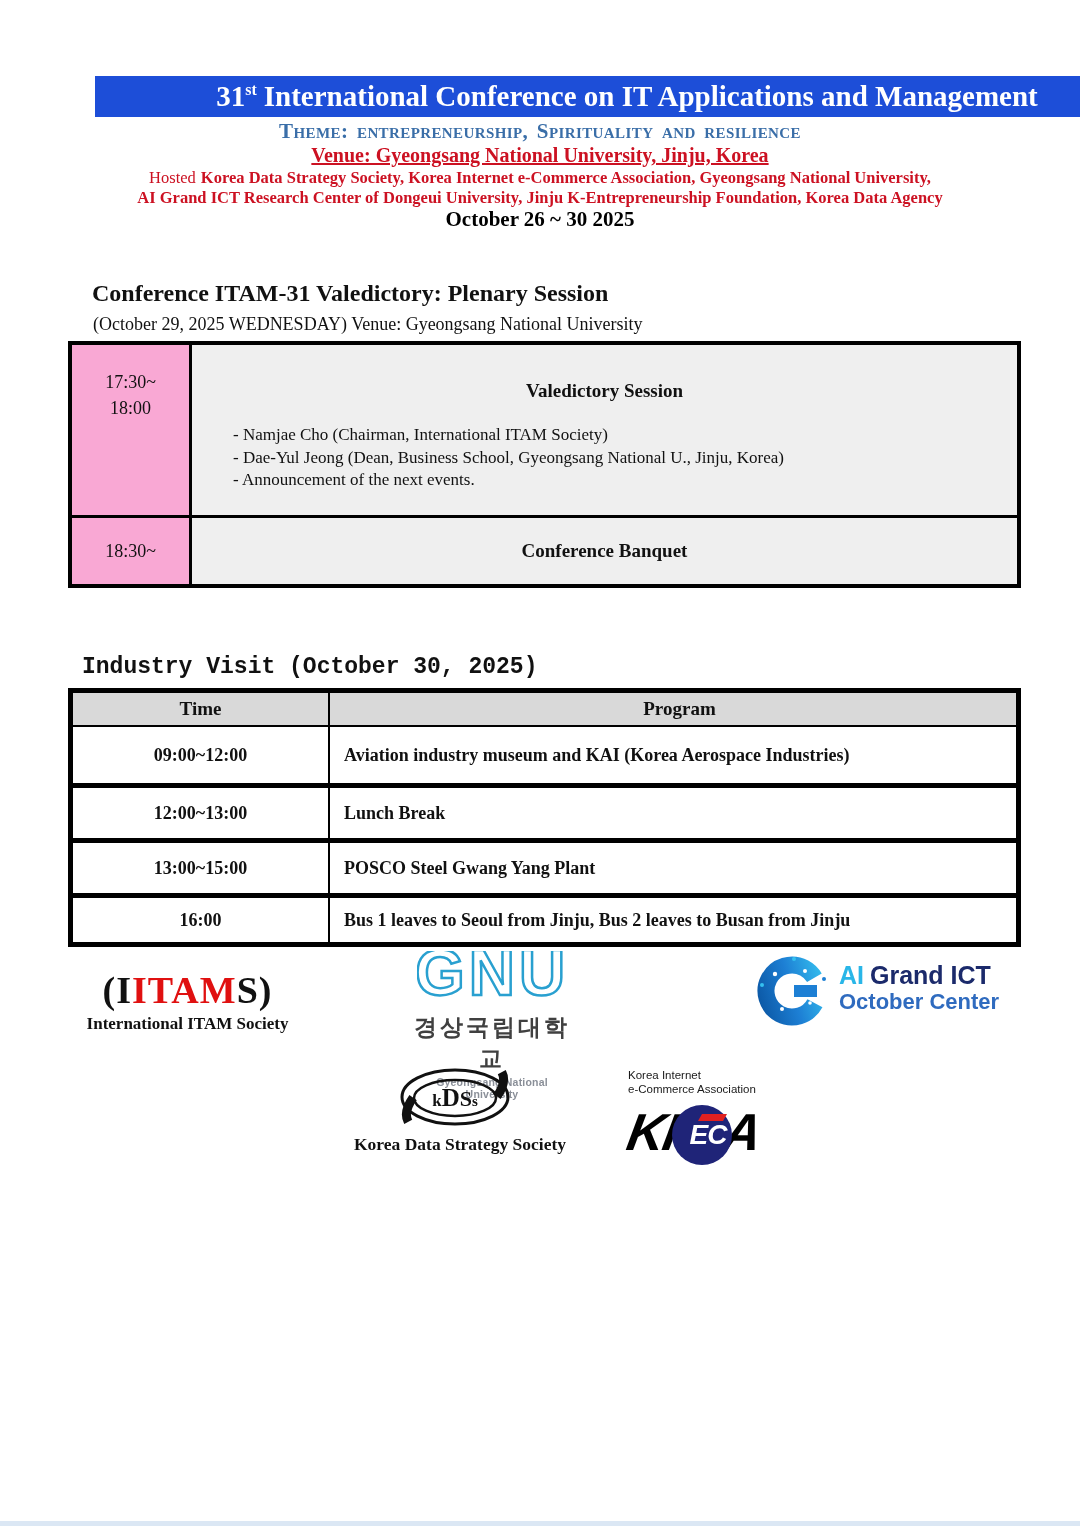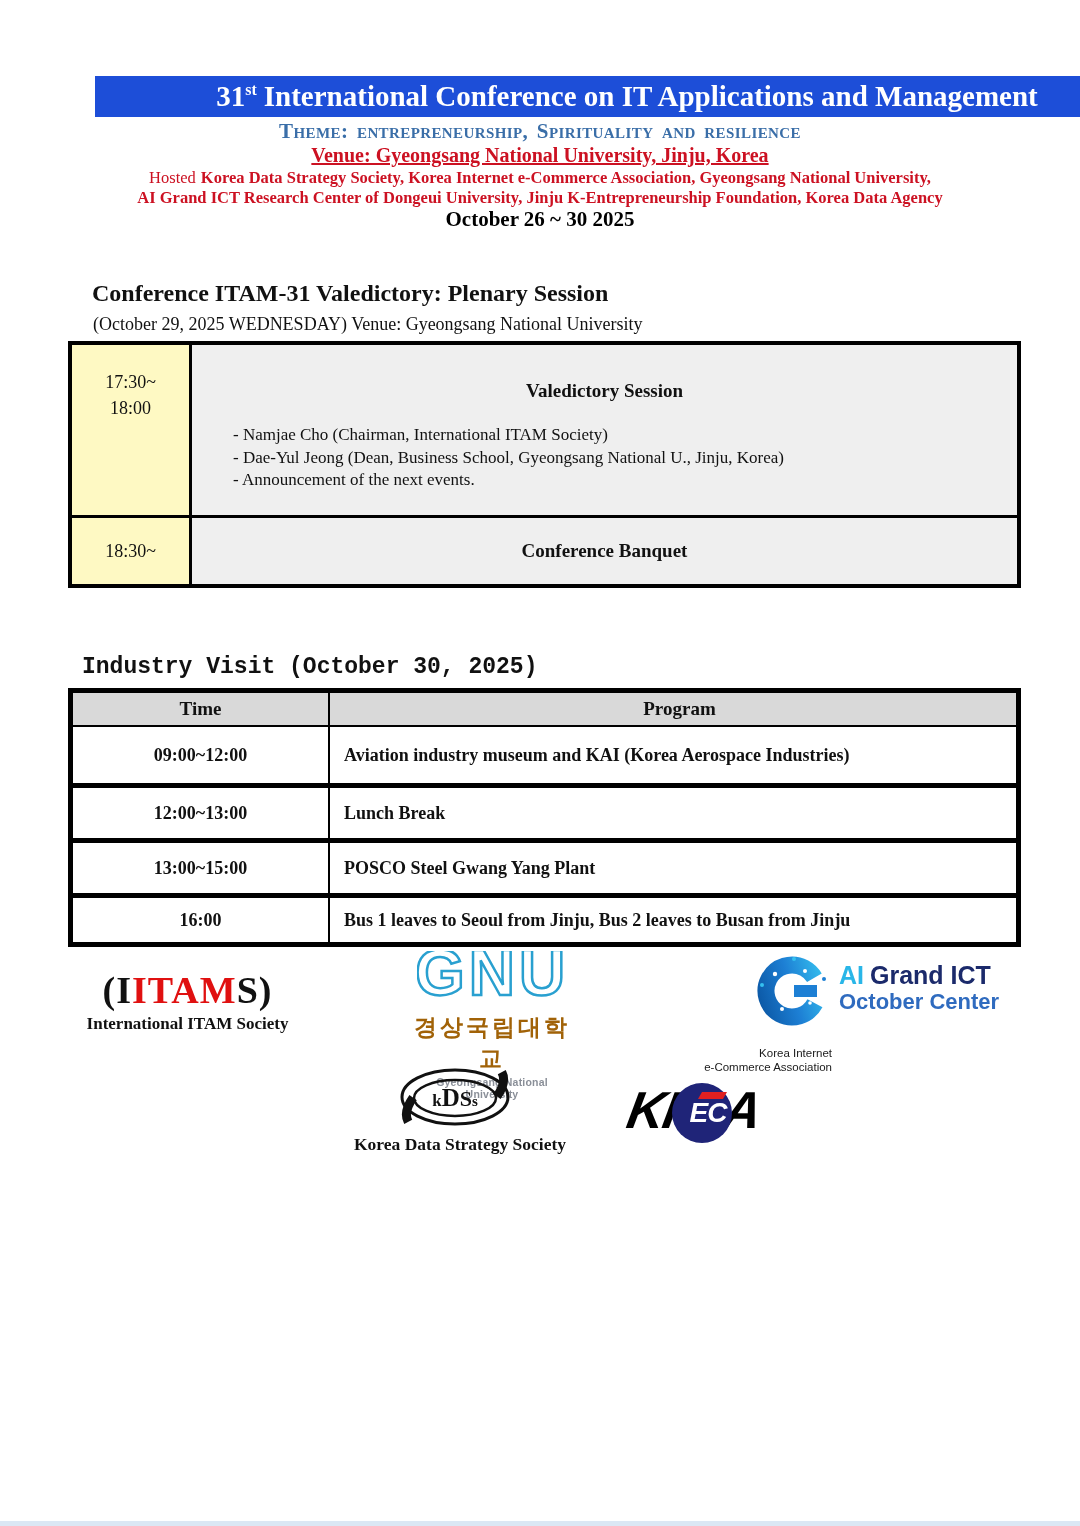--- a/index.html
+++ b/index.html
@@ -25,21 +25,21 @@
 
   
   .v-heading{position:absolute;left:92px;top:280px;font-size:24px;font-weight:bold;}
   .v-sub{position:absolute;left:93px;top:314px;font-size:18px;}
   .iv-heading{position:absolute;left:82px;top:654px;font-size:23px;font-weight:bold;font-family:Liberation Mono, monospace;}
 
   
   table{border-collapse:collapse;table-layout:fixed;}
   .t1{position:absolute;left:68px;top:341px;width:953px;border:4px solid #000;}
   .t1 td{border:3px solid #000;vertical-align:middle;}
-  .t1 .c-time{width:115px;text-align:center;font-size:18px;background:#fef9c3;}
+  .t1 .c-time{width:115px;text-align:center;font-size:18px;background:#f9a8d4;}
   .t1 .c-body{background:#efefef;}
   .t1 .r1 td{height:145px;}
   .t1 .r2 td{height:64px;}
   .t1 .r1 .c-time{vertical-align:top;padding-top:24px;line-height:1.45;}
   .val-title{text-align:center;font-weight:bold;font-size:19px;padding-top:12px;}
   .t1 .r2 .val-title{padding-top:0;}
   .val-items{margin-top:22px;padding-left:40px;font-size:17px;line-height:1.35;}
 
   
   .t2{position:absolute;left:68px;top:688px;width:953px;border:5px solid #000;}
@@ -54,37 +54,37 @@
   .t2 .h3 td{height:42px;}
 
   
   .logo-iitams{position:absolute;left:75px;top:968px;width:225px;text-align:center;}
   .iitams-acronym{font-size:38px;font-weight:bold;letter-spacing:1px;}
   .iitams-acronym .red{color:#e01010;}
   .iitams-caption{font-size:17px;font-weight:bold;margin-top:2px;}
 
   .logo-gnu{position:absolute;left:413px;top:951px;width:158px;text-align:center;
             font-family:"Liberation Sans", sans-serif;}
-  .gnu-korean{font-size:23px;font-weight:bold;color:#a16207;letter-spacing:3px;margin-top:3px;}
+  .gnu-korean{font-size:23px;font-weight:bold;color:#404040;letter-spacing:3px;margin-top:3px;}
   .gnu-caption{font-size:10.5px;font-weight:bold;color:#8a8f98;margin-top:2px;letter-spacing:.2px;}
 
   .logo-ai{position:absolute;left:753px;top:952px;display:flex;align-items:flex-start;
            font-family:"Liberation Sans", sans-serif;}
   .ai-text{margin-left:8px;margin-top:10px;line-height:1.1;white-space:nowrap;}
   .ai-line1{font-size:25px;font-weight:bold;color:#1b2a6b;}
   .ai-line1 .cyan{color:#29b6e8;margin-right:6px;}
   .ai-line2{font-size:22px;font-weight:bold;color:#2f6bbf;}
 
   .logo-kdss{position:absolute;left:398px;top:1066px;width:115px;}
   .kdss-caption{position:absolute;left:340px;top:1134px;width:240px;text-align:center;
                 font-size:17.5px;font-weight:bold;}
 
   .logo-kieca{position:absolute;left:628px;top:1046px;width:210px;
               font-family:"Liberation Sans", sans-serif;}
-  .kieca-top{text-align:right;font-size:11.5px;color:#1a1a1a;line-height:1.25;padding-right:6px;}
+  .kieca-top{font-size:11.5px;color:#1a1a1a;line-height:1.25;padding-right:6px;margin-top:22px;}
   .kieca-mark{display:flex;align-items:center;margin-top:2px;}
   .kieca-k, .kieca-a{font-size:52px;font-weight:bold;font-style:italic;color:#000;
                      transform:skew(-10deg);letter-spacing:-2px;}
   .kieca-circle{width:60px;height:60px;border-radius:50%;background:#1f2478;position:relative;
                 display:inline-flex;align-items:center;justify-content:center;margin:6px -8px 0 -4px;z-index:1;}
   .kieca-ec{color:#fff;font-size:28px;font-weight:bold;font-style:italic;letter-spacing:-1px;margin-left:12px;}
   .kieca-bar{position:absolute;top:9px;left:28px;width:25px;height:7px;background:#e02020;
              transform:skew(-30deg);}
 
   .bottom-edge{position:absolute;left:0;bottom:0;width:100%;height:5px;background:#dbe7f4;}

